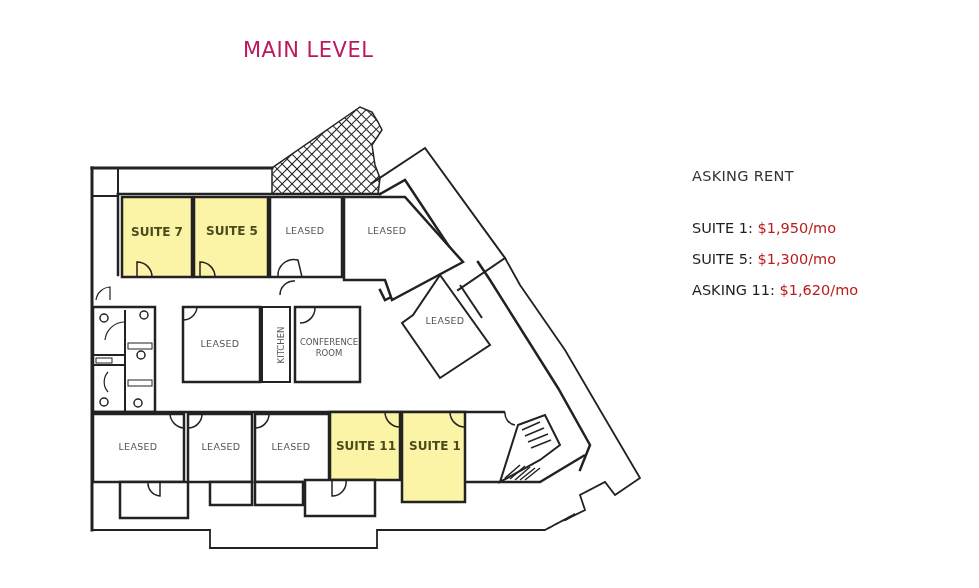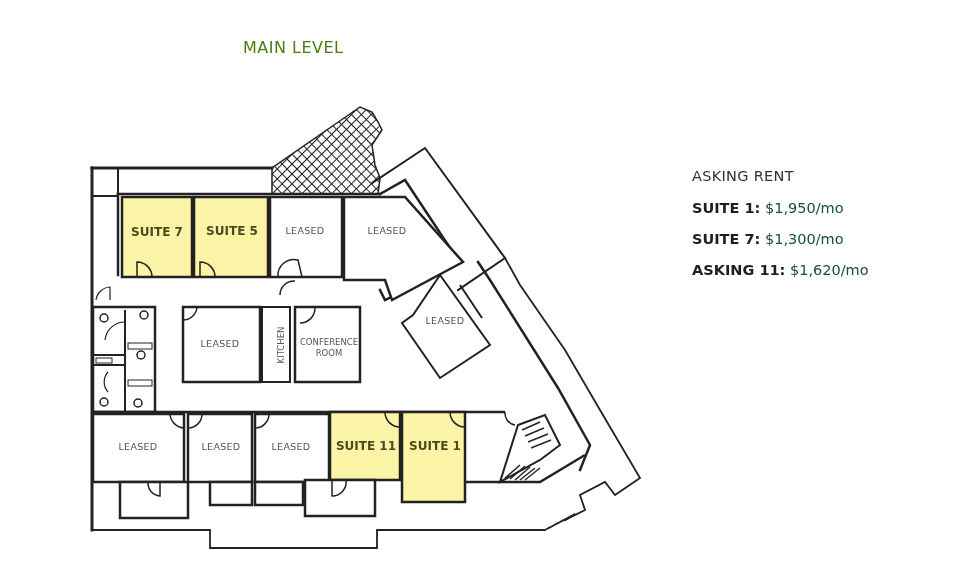--- a/index.html
+++ b/index.html
@@ -1,25 +1,25 @@
 <!DOCTYPE html>
 <html><head>
 <meta charset="utf-8">
 <style>
   html, body { margin: 0; padding: 0; background: #ffffff; }
   body { width: 979px; height: 588px; position: relative; overflow: hidden;
          font-family: "DejaVu Sans", "Liberation Sans", sans-serif; }
-  .title { position: absolute; left: 243px; top: 38px; font-size: 16px;
-           letter-spacing: 0.5px; color: #4d7c0f; font-weight: normal; }
+  .title { position: absolute; left: 243px; top: 38px; font-size: 21px;
+           letter-spacing: 0.5px; color: #be185d; font-weight: normal; }
   .plan { position: absolute; left: 0; top: 0; }
   .rent { position: absolute; left: 692px; top: 168px; color: #2b2b2b; }
-  .rent-head { font-size: 14.5px; letter-spacing: 0.3px; margin-bottom: 16px; color: #333; }
+  .rent-head { font-size: 14.5px; letter-spacing: 0.3px; margin-bottom: 36px; color: #333; }
   .rent-row { font-size: 14.5px; margin-bottom: 14px; height: 17px; white-space: nowrap; }
-  .rent-row .suite { font-weight: bold; color: #1f1f1f; }
-  .rent-row .price { color: #14532d; }
+  .rent-row .suite { font-weight: normal; color: #1f1f1f; }
+  .rent-row .price { color: #b91c1c; }
   svg text { font-family: "DejaVu Sans", "Liberation Sans", sans-serif; }
   .lbl-leased { font-size: 9.5px; fill: #555; letter-spacing: 0.3px; }
   .lbl-suite { font-size: 12px; fill: #4a4a1c; font-weight: bold; }
   .lbl-small { font-size: 8.5px; fill: #555; }
 </style>
 </head>
 <body>
 
 <div class="title">MAIN LEVEL</div>
 
@@ -176,20 +176,20 @@
   </g>
 </svg>
 
 <div class="rent">
   <div class="rent-head">ASKING RENT</div>
   <div class="rent-row">
     <span class="suite">SUITE 1:</span>
     <span class="price">$1,950/mo</span>
   </div>
   <div class="rent-row">
-    <span class="suite">SUITE 7:</span>
+    <span class="suite">SUITE 5:</span>
     <span class="price">$1,300/mo</span>
   </div>
   <div class="rent-row">
     <span class="suite">ASKING 11:</span>
     <span class="price">$1,620/mo</span>
   </div>
 </div>
 
 </body></html>

